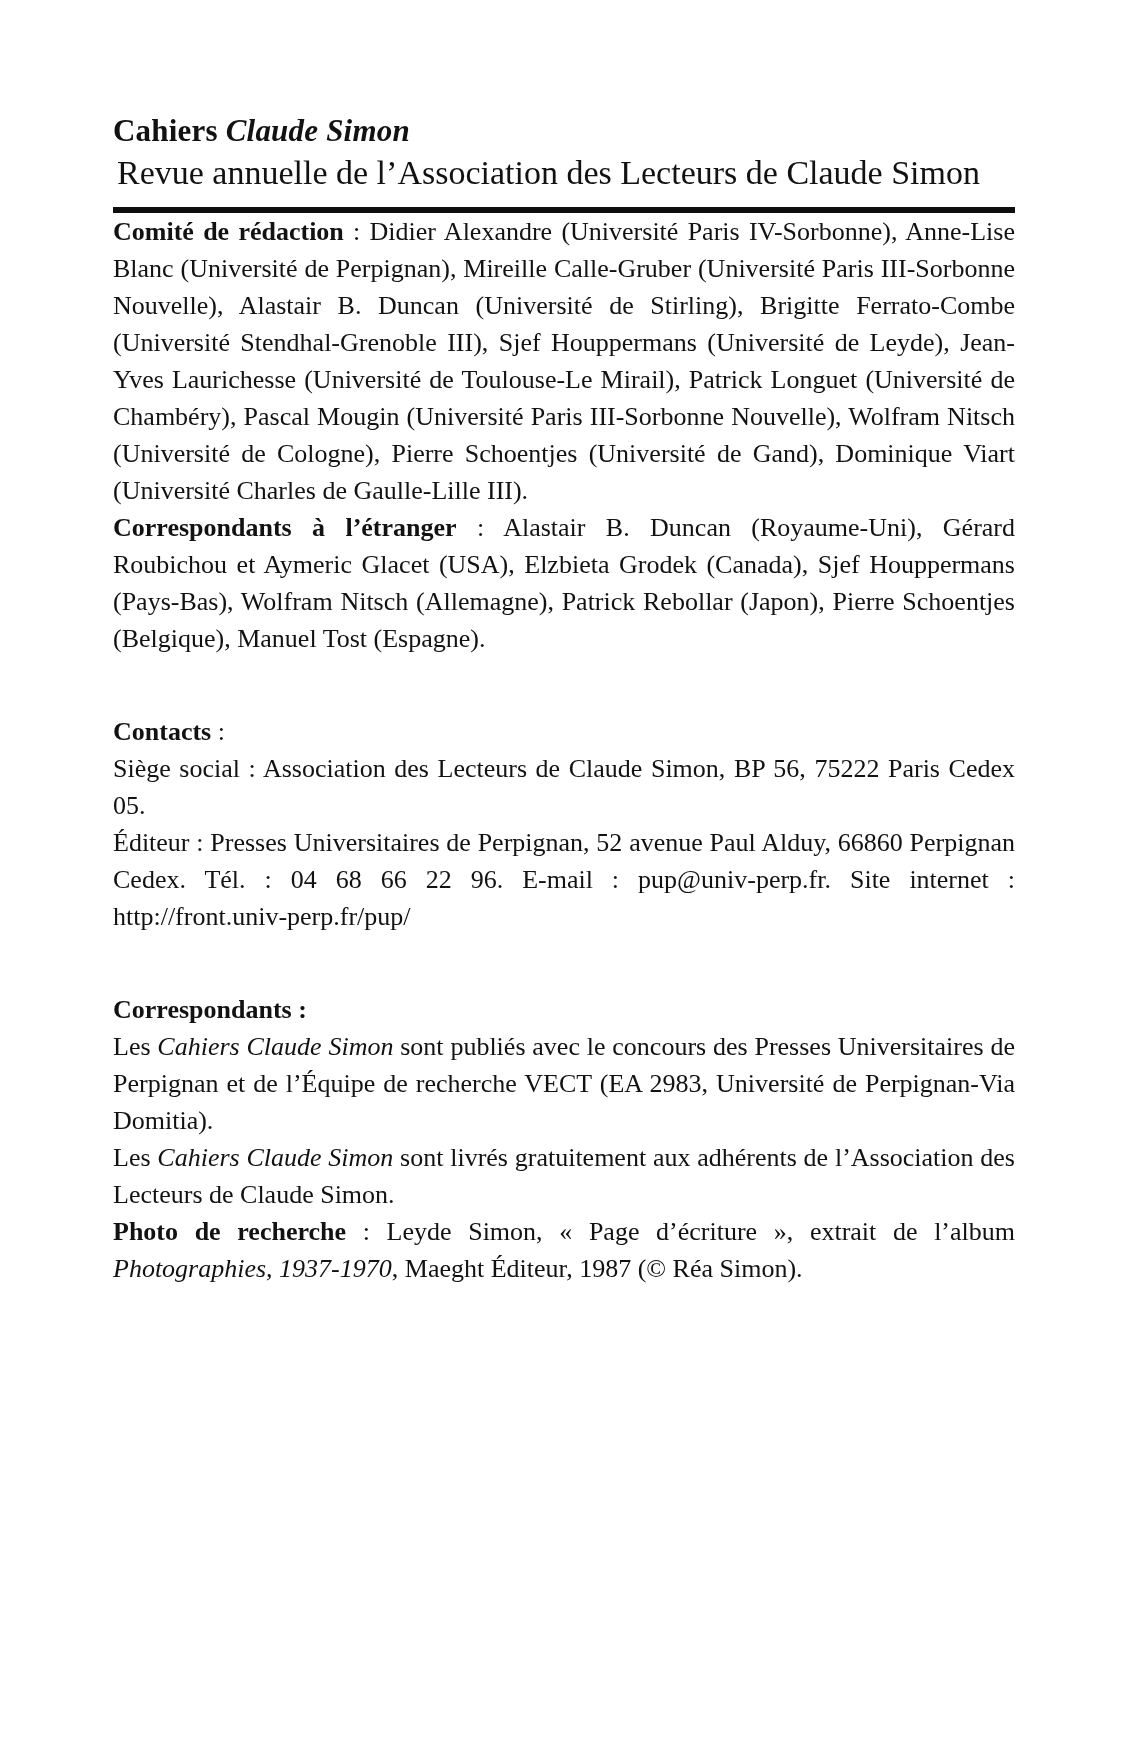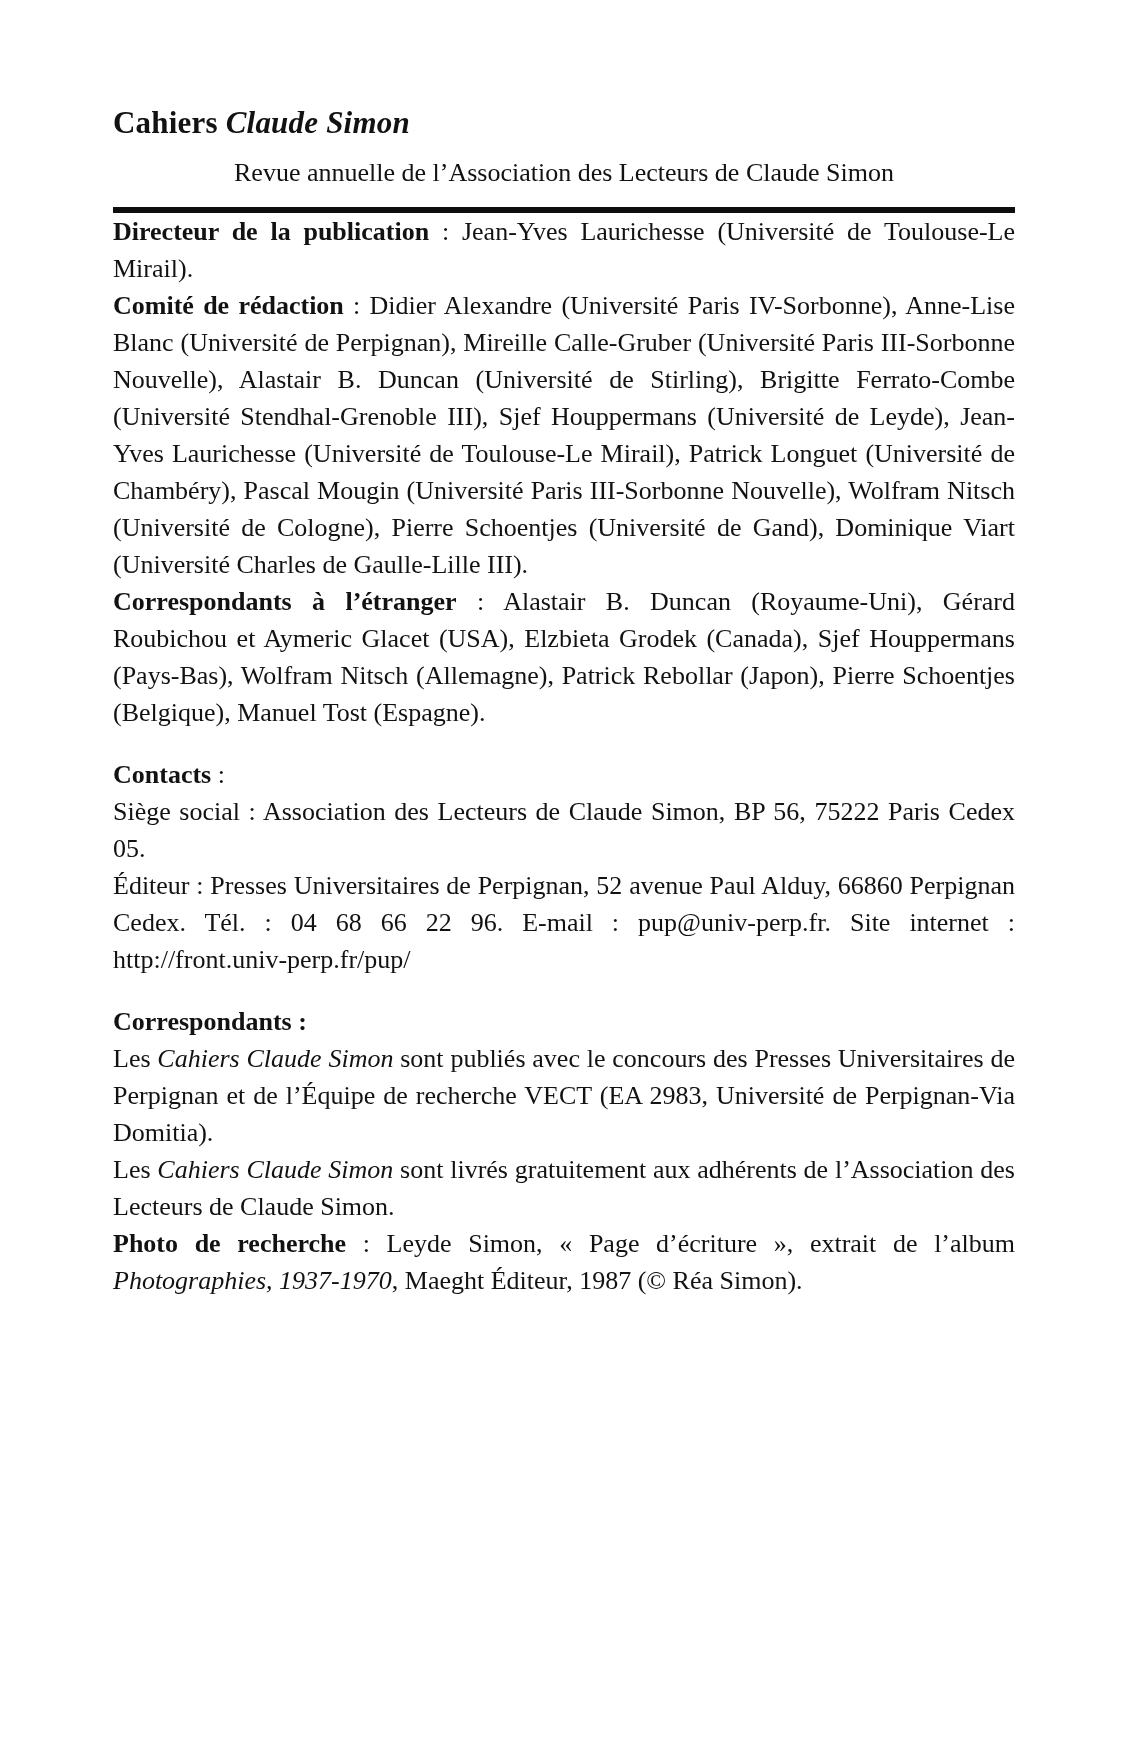--- a/index.html
+++ b/index.html
@@ -16,58 +16,57 @@
   }
   .page {
     position: relative;
     width: 1126px;
     height: 1752px;
     background: #ffffff;
   }
   .content {
     position: absolute;
     left: 113px;
-    top: 0;
+    top: 8px;
     width: 902px;
   }
   .masthead {
     padding-top: 104px;
   }
   .journal-title {
     font-size: 31px;
     font-weight: bold;
     line-height: 38px;
     margin: 0;
     letter-spacing: 0.2px;
   }
   .journal-title .title-italic {
     font-style: italic;
   }
   .journal-subtitle {
-    font-size: 26px;
+    font-size: 34px;
     line-height: 37px;
-    margin: 12px;
-    text-align: center;
+    margin: 4px;
   }
   .rule {
     height: 6px;
     background: #0e0e0e;
     margin-top: 16px;
     width: 100%;
   }
   p.body-par {
     margin: 0;
     font-size: 26px;
     line-height: 37px;
     text-align: justify;
     hyphens: auto;
     -webkit-hyphens: auto;
   }
   .block {
-    margin-top: 25px;
+    margin-top: 56px;
   }
   .block-first {
     margin-top: 50px;
   }
   .lead-label {
     font-weight: bold;
   }
   em {
     font-style: italic;
   }
@@ -77,21 +76,20 @@
 
 <div class="page">
   <div class="content">
 
     <div class="masthead">
       <h1 class="journal-title"><span>Cahiers </span><span class="title-italic">Claude Simon</span></h1>
       <p class="journal-subtitle">Revue annuelle de l’Association des Lecteurs de Claude Simon</p>
       <div class="rule"></div>
     </div>
 
-    <p class="body-par block block-first"><span class="lead-label">Directeur de la publication</span><span> : Jean-Yves Laurichesse (Université de Toulouse-Le Mirail).</span></p>
 
     <p class="body-par block"><span class="lead-label">Comité de rédaction</span><span> : Didier Alexandre (Université Paris IV-Sorbonne), Anne-Lise Blanc (Université de Perpignan), Mireille Calle-Gruber (Université Paris III-Sorbonne Nouvelle), Alastair B. Duncan (Université de Stirling), Brigitte Ferrato-Combe (Université Stendhal-Grenoble III), Sjef Houppermans (Université de Leyde), Jean-Yves Laurichesse (Université de Toulouse-Le Mirail), Patrick Longuet (Université de Chambéry), Pascal Mougin (Université Paris III-Sorbonne Nouvelle), Wolfram Nitsch (Université de Cologne), Pierre Schoentjes (Université de Gand), Dominique Viart (Université Charles de Gaulle-Lille III).</span></p>
 
     <p class="body-par block"><span class="lead-label">Correspondants à l’étranger</span><span> : Alastair B. Duncan (Royaume-Uni), Gérard Roubichou et Aymeric Glacet (USA), Elzbieta Grodek (Canada), Sjef Houppermans (Pays-Bas), Wolfram Nitsch (Allemagne), Patrick Rebollar (Japon), Pierre Schoentjes (Belgique), Manuel Tost (Espagne).</span></p>
 
     <div class="block">
       <p class="body-par"><span class="lead-label">Contacts</span><span> :</span></p>
       <p class="body-par">Siège social : Association des Lecteurs de Claude Simon, BP 56, 75222 Paris Cedex 05.</p>
       <p class="body-par"><span>Éditeur : Presses Universitaires de Perpignan, 52 avenue Paul Alduy, 66860 Perpignan Cedex. Tél. : 04 68 66 22 96. E-mail : </span><span>pup@univ-perp.fr</span><span>. Site internet : </span><span>http://front.univ-perp.fr/pup/</span></p>
     </div>

